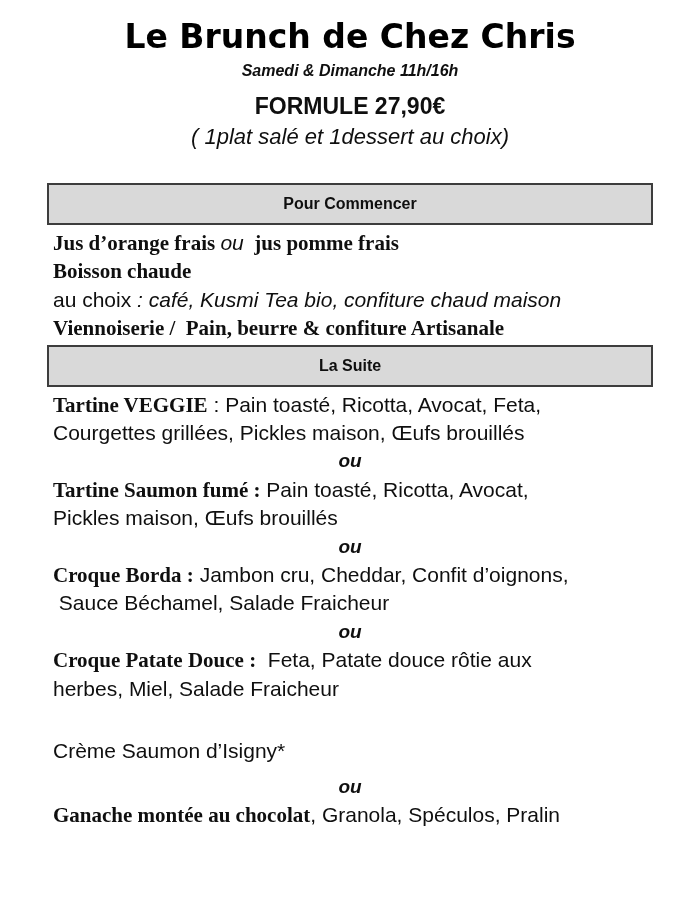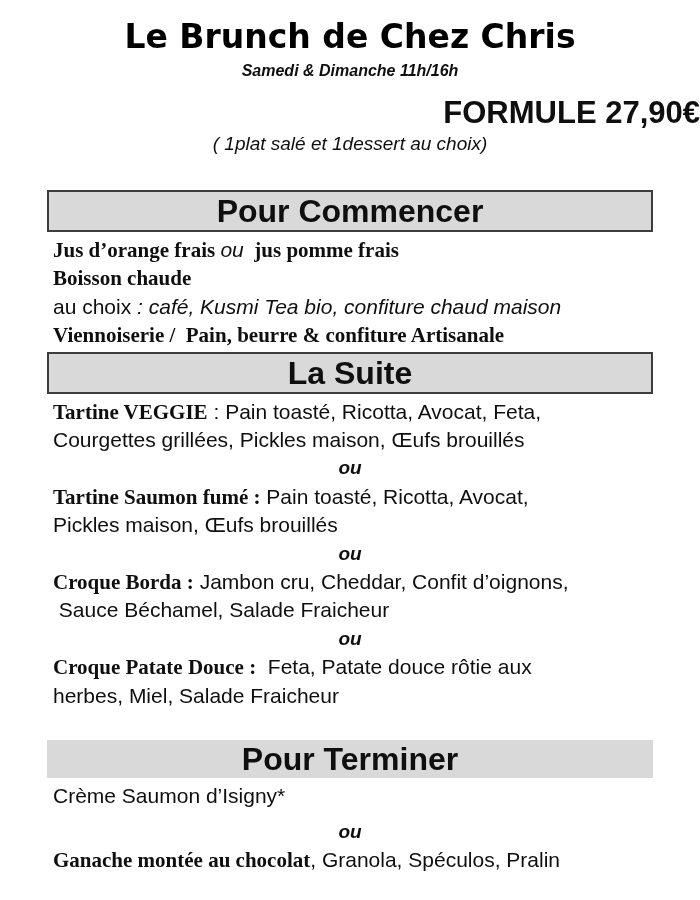--- a/index.html
+++ b/index.html
@@ -27,42 +27,41 @@
     color: #000;
   }
   .subtitle {
     margin-top: 4px;
     font-size: 16px;
     font-weight: 700;
     font-style: italic;
     line-height: 19px;
   }
   .offer {
-    margin-top: 17px;
-    font-size: 31px;
+    margin-top: 10px;
+    font-size: 23px;
     font-weight: 800;
     line-height: 32px;
-    text-align: right;
   }
   .offer-note {
     margin-top: 2px;
-    font-size: 19px;
+    font-size: 22px;
     font-style: italic;
     line-height: 26px;
   }
 
   .menu-section { margin: 0 47px; }
   .menu-section.first { margin-top: 33px; }
   .menu-section.second { margin-top: 2px; }
   .menu-section.third { margin-top: 30px; }
 
   .section-header {
     background: var(--header-bg);
     text-align: center;
-    font-size: 32px;
+    font-size: 16px;
     font-weight: 700;
     line-height: 28px;
     padding: 5px 0;
   }
   .section-header.bordered { border: 2px solid var(--header-border); }
 
   .section-body { padding: 4px 0 0 6px; }
   .menu-line {
     font-size: 21px;
     line-height: 28.4px;
@@ -114,21 +113,20 @@
         <div class="separator">ou</div>
         <div class="menu-line"><span class="bold">Croque Borda :</span><span> Jambon cru, Cheddar, Confit d’oignons,</span></div>
         <div class="menu-line"><span> Sauce Béchamel, Salade Fraicheur</span></div>
         <div class="separator">ou</div>
         <div class="menu-line"><span class="bold">Croque Patate Douce :</span><span>  Feta, Patate douce rôtie aux</span></div>
         <div class="menu-line"><span>herbes, Miel, Salade Fraicheur</span></div>
       </div>
   </section>
 
   <section class="menu-section third">
-    <div class="section-header">Pour Terminer</div>
     <div class="section-body">
         <div class="menu-line"><span>Crème Saumon d’Isigny*</span></div>
         <div class="separator gap">ou</div>
         <div class="menu-line"><span class="bold">Ganache montée au chocolat</span><span>, Granola, Spéculos, Pralin</span></div>
       </div>
   </section>
 
 </div>
 
 </body></html>

